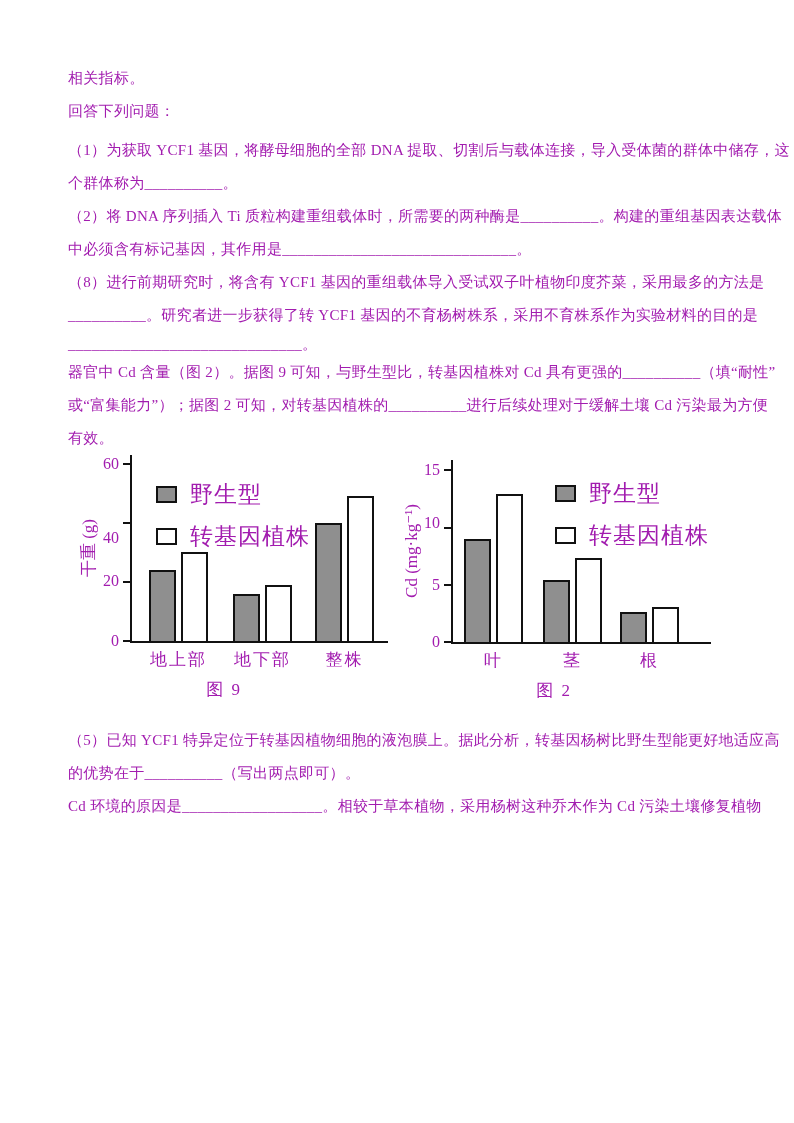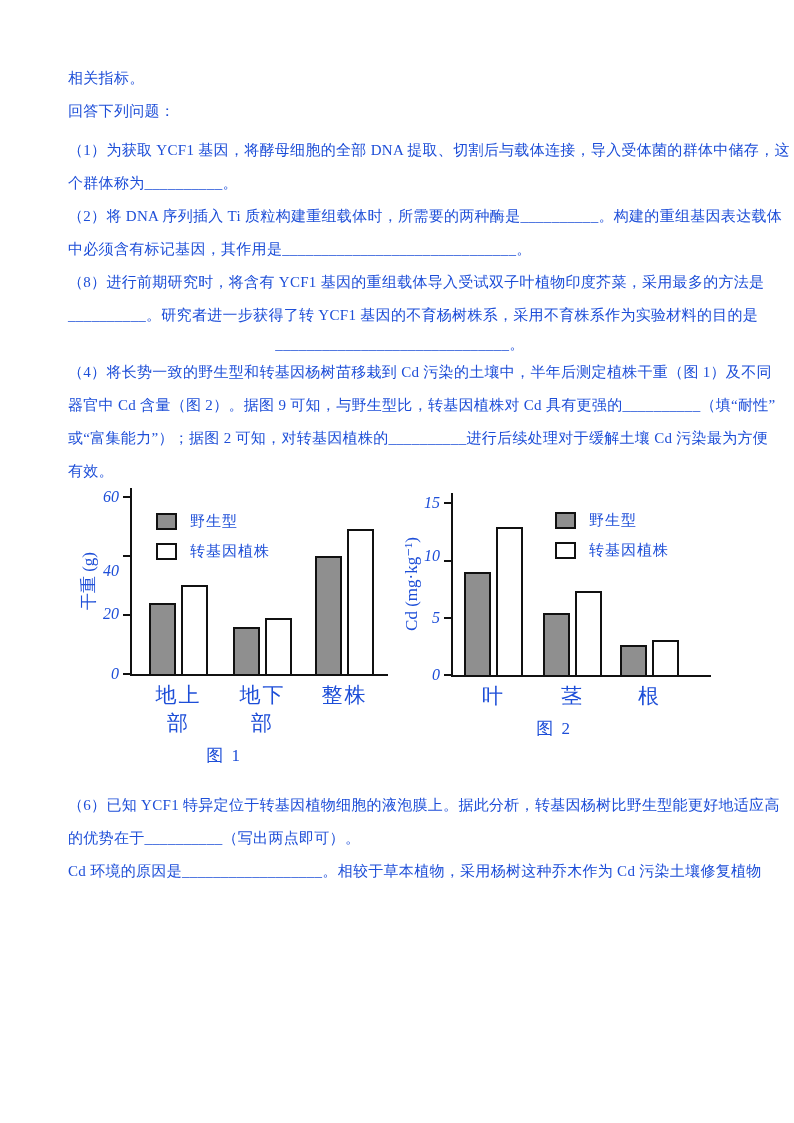--- a/index.html
+++ b/index.html
@@ -1,33 +1,33 @@
 <!DOCTYPE html>
 <html><head>
 <meta charset="utf-8">
 <style>
   * { margin:0; padding:0; box-sizing:border-box; }
   html,body { background:#ffffff; }
   .page {
     position:relative;
     width:794px; height:1123px;
     background:#ffffff;
-    color:#1d4ed8;
+    color:#a21caf;
     font-family:"Liberation Serif","DejaVu Serif",serif;
     overflow:hidden;
   }
   .content { padding:62px 62px 0 68px; }
   .tline {
     font-size:15px;
     line-height:33px;
     white-space:nowrap;
     letter-spacing:0.3px;
   }
   .tline.gap-after { margin-bottom:6px; }
-  .tline.short { line-height:24px;text-align:center; }
+  .tline.short { line-height:24px; }
 
   
   .figure-row { display:flex; margin-top:0px; }
   .chart { position:relative; font-family:"Liberation Serif","DejaVu Serif",serif; }
   .chart1 { width:330px; }
   .chart2 { width:340px; margin-top:5px; }
 
   .plot {
     position:relative;
     border-left:2px solid #111;
@@ -40,60 +40,59 @@
     position:absolute; top:50%;
     white-space:nowrap;
     font-size:17px;
     transform:translate(-50%,-50%) rotate(-90deg);
   }
   .chart1 .ylabel { left:-44px; }
   .chart2 .ylabel { left:-42px; }
 
   .ymark { position:absolute; left:-9px; width:8px; height:2px; background:#111; }
   .ylab  { position:absolute; right:calc(100% + 13px); width:30px; text-align:right;
-           font-size:16px; line-height:18px;font-style:italic; }
+           font-size:16px; line-height:18px; }
 
   .bars { position:absolute; left:0; right:0; bottom:0; display:flex; align-items:flex-end; }
   .group { display:flex; align-items:flex-end; gap:5px; }
   .bar { width:27px; border:2px solid #111; border-bottom:none; }
 
   .xlabels { display:flex; margin-top:5px; }
   .chart1 .xlabels { margin-left:64px; }
   .chart2 .xlabels { margin-left:58px; }
-  .xlab { width:59px; text-align:center; font-size:21px; letter-spacing:2px; }
+  .xlab { width:59px; text-align:center; font-size:17px; letter-spacing:2px; }
 
   .caption { text-align:center; font-size:17px; margin-top:7px; letter-spacing:2px; }
   .chart1 .caption { width:258px; margin-left:62px; transform:translateX(-35px); }
   .chart2 .caption { width:260px; margin-left:56px; transform:translateX(-27px); }
 
   .legend { position:absolute; display:flex; flex-direction:column; gap:11px; }
   .chart1 .legend { left:24px; top:24px; }
   .chart2 .legend { left:102px; top:18px; }
   .legend-row { display:flex; align-items:center; gap:13px; }
   .swatch { width:21px; height:17px; border:2px solid #111; }
-  .legend-label { font-size:15px; letter-spacing:1px; white-space:nowrap; }
+  .legend-label { font-size:23px; letter-spacing:1px; white-space:nowrap; }
 
   .tail { margin-top:22px; }
 </style>
 </head>
 <body>
 
 <div class="page">
   <div class="content">
 
     <div class="tline">相关指标。</div>
     <div class="tline gap-after">回答下列问题：</div>
     <div class="tline">（1）为获取 YCF1 基因，将酵母细胞的全部 DNA 提取、切割后与载体连接，导入受体菌的群体中储存，这</div>
     <div class="tline">个群体称为__________。</div>
     <div class="tline">（2）将 DNA 序列插入 Ti 质粒构建重组载体时，所需要的两种酶是__________。构建的重组基因表达载体</div>
     <div class="tline">中必须含有标记基因，其作用是______________________________。</div>
     <div class="tline">（8）进行前期研究时，将含有 YCF1 基因的重组载体导入受试双子叶植物印度芥菜，采用最多的方法是</div>
     <div class="tline">__________。研究者进一步获得了转 YCF1 基因的不育杨树株系，采用不育株系作为实验材料的目的是</div>
     <div class="tline short">______________________________。</div>
-    <div class="tline">（4）将长势一致的野生型和转基因杨树苗移栽到 Cd 污染的土壤中，半年后测定植株干重（图 1）及不同</div>
     <div class="tline">器官中 Cd 含量（图 2）。据图 9 可知，与野生型比，转基因植株对 Cd 具有更强的__________（填“耐性”</div>
     <div class="tline">或“富集能力”）；据图 2 可知，对转基因植株的__________进行后续处理对于缓解土壤 Cd 污染最为方便</div>
     <div class="tline">有效。</div>
 
     <div class="figure-row">
 
       <div class="chart chart1">
         <div class="plot">
           <div class="ylabel">干重 (g)</div>
           <div class="legend">
@@ -127,21 +126,21 @@
             <div class="ymark" style="bottom: 117.095px;"></div>
             <div class="ylab" style="bottom: 94px;">40</div>
             <div class="ymark" style="bottom: 176.143px;"></div>
             <div class="ylab" style="bottom: 168.143px;">60</div>
           </div>
         <div class="xlabels">
             <div class="xlab" style="margin-left: 17px;">地上部</div>
             <div class="xlab" style="margin-left: 25px;">地下部</div>
             <div class="xlab" style="margin-left: 23px;">整株</div>
           </div>
-        <div class="caption">图 1</div>
+        <div class="caption">图 9</div>
       </div>
 
       <div class="chart chart2">
         <div class="plot">
           <div class="ylabel">Cd (mg·kg⁻¹)</div>
           <div class="legend">
               <div class="legend-row">
                 <div class="swatch" style="background: rgb(143, 143, 143);"></div>
                 <div class="legend-label">野生型</div>
               </div>
@@ -177,19 +176,19 @@
             <div class="xlab" style="margin-left: 11px;">叶</div>
             <div class="xlab" style="margin-left: 20px;">茎</div>
             <div class="xlab" style="margin-left: 18px;">根</div>
           </div>
         <div class="caption">图 2</div>
       </div>
 
     </div>
 
     <div class="tail">
-      <div class="tline">（6）已知 YCF1 特异定位于转基因植物细胞的液泡膜上。据此分析，转基因杨树比野生型能更好地适应高</div>
+      <div class="tline">（5）已知 YCF1 特异定位于转基因植物细胞的液泡膜上。据此分析，转基因杨树比野生型能更好地适应高</div>
       <div class="tline">的优势在于__________（写出两点即可）。</div>
       <div class="tline">Cd 环境的原因是__________________。相较于草本植物，采用杨树这种乔木作为 Cd 污染土壤修复植物</div>
     </div>
 
   </div>
 </div>
 
 </body></html>

